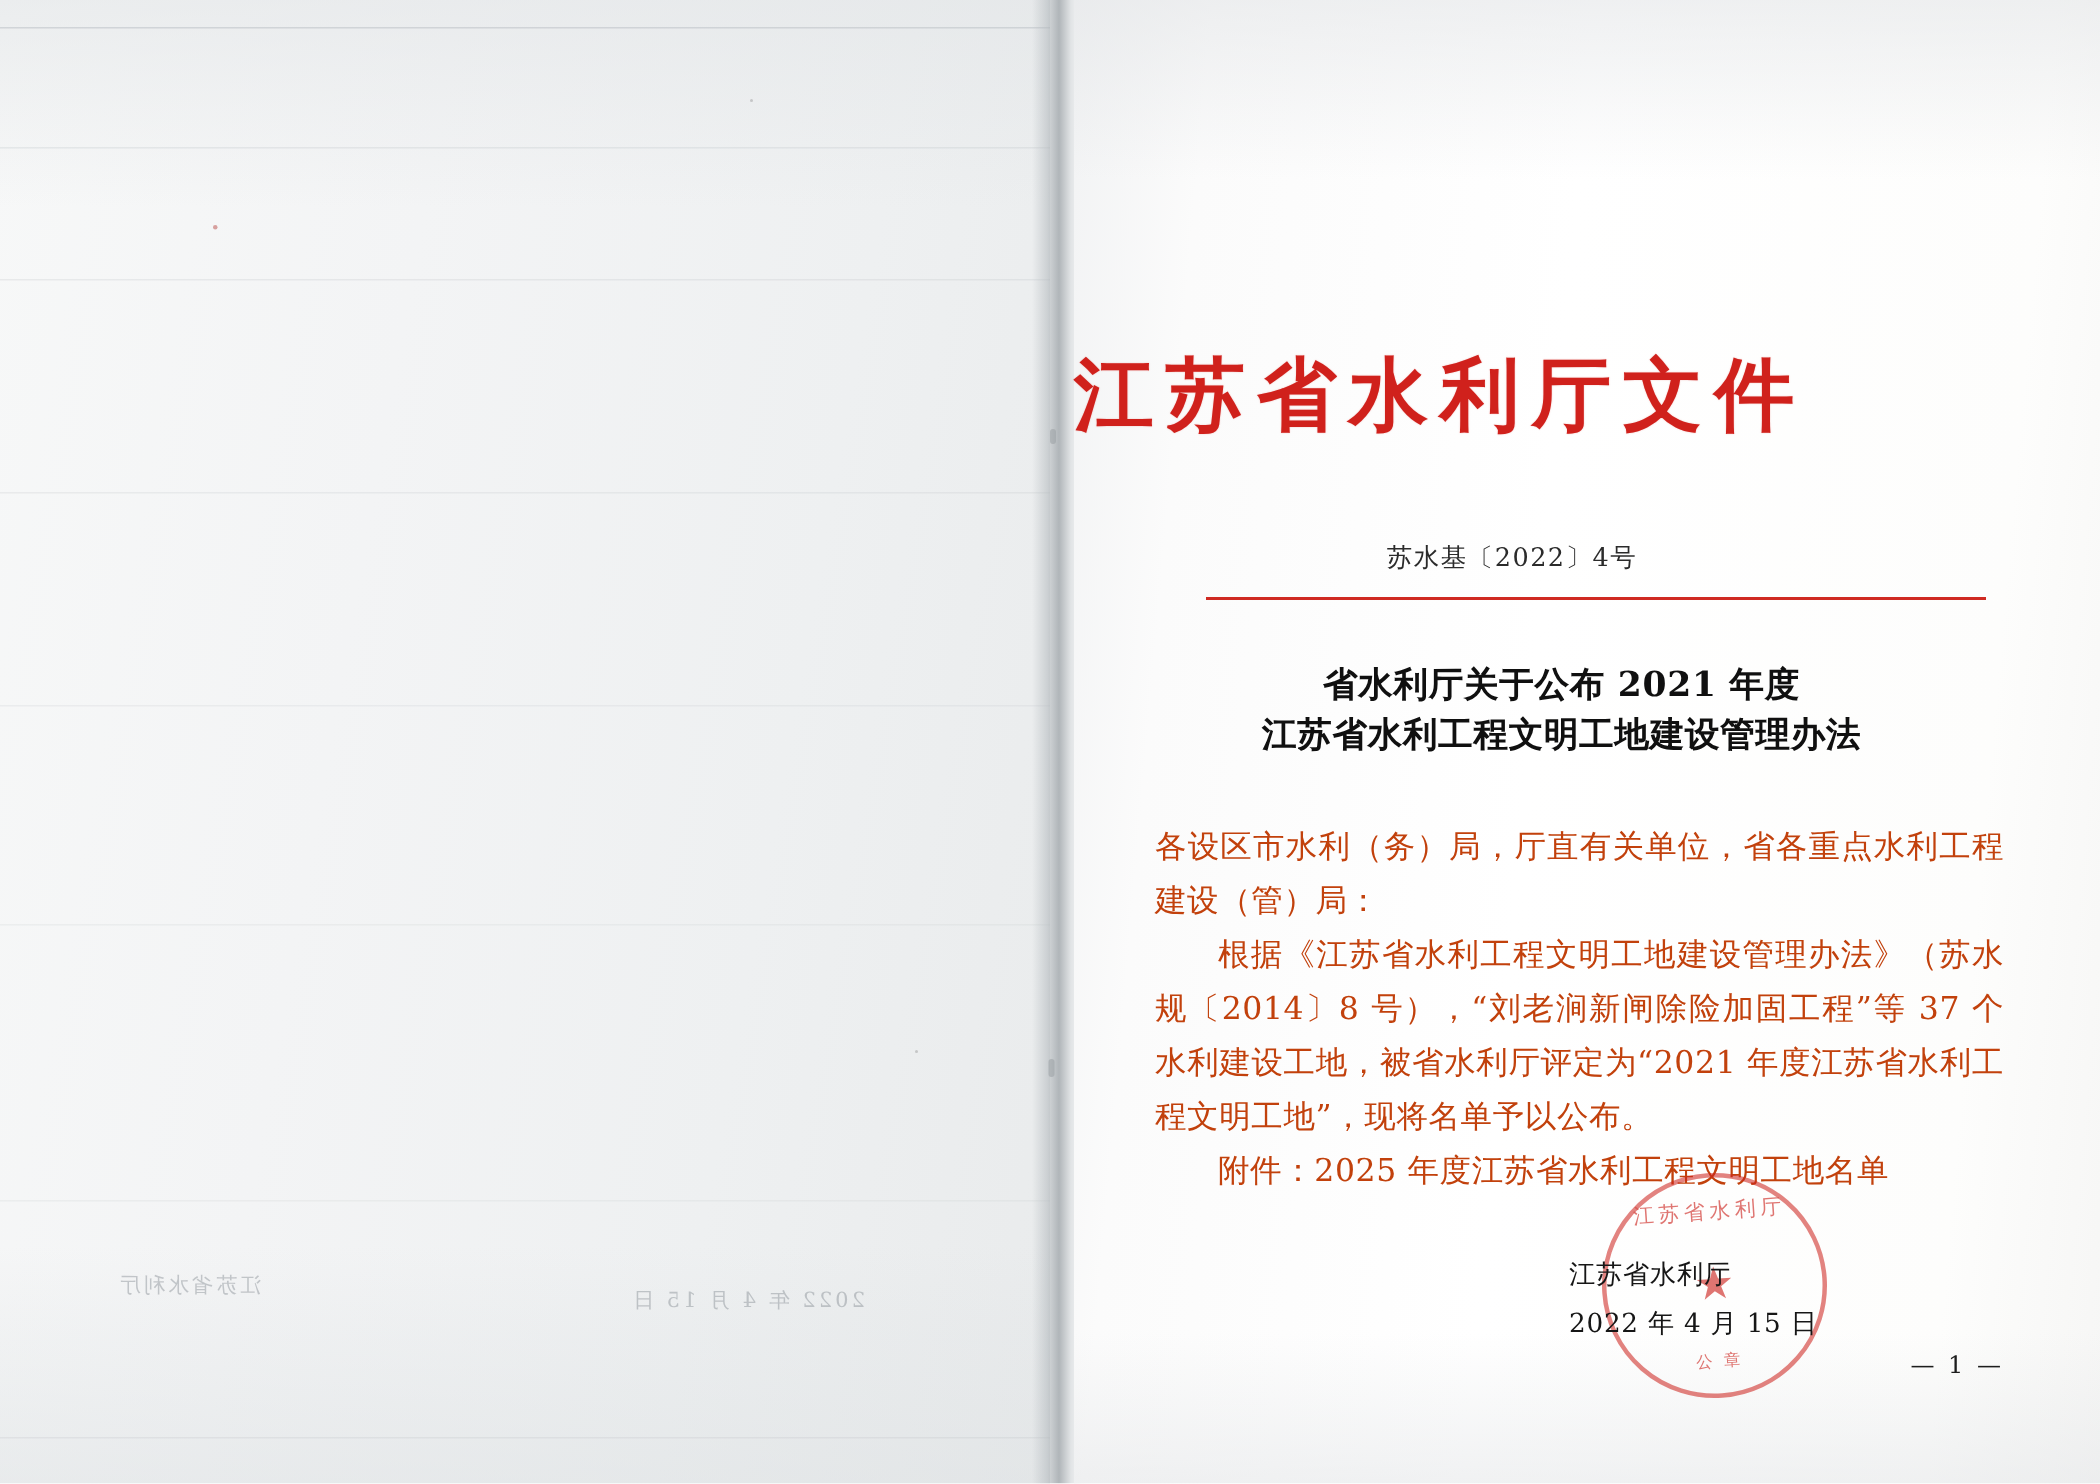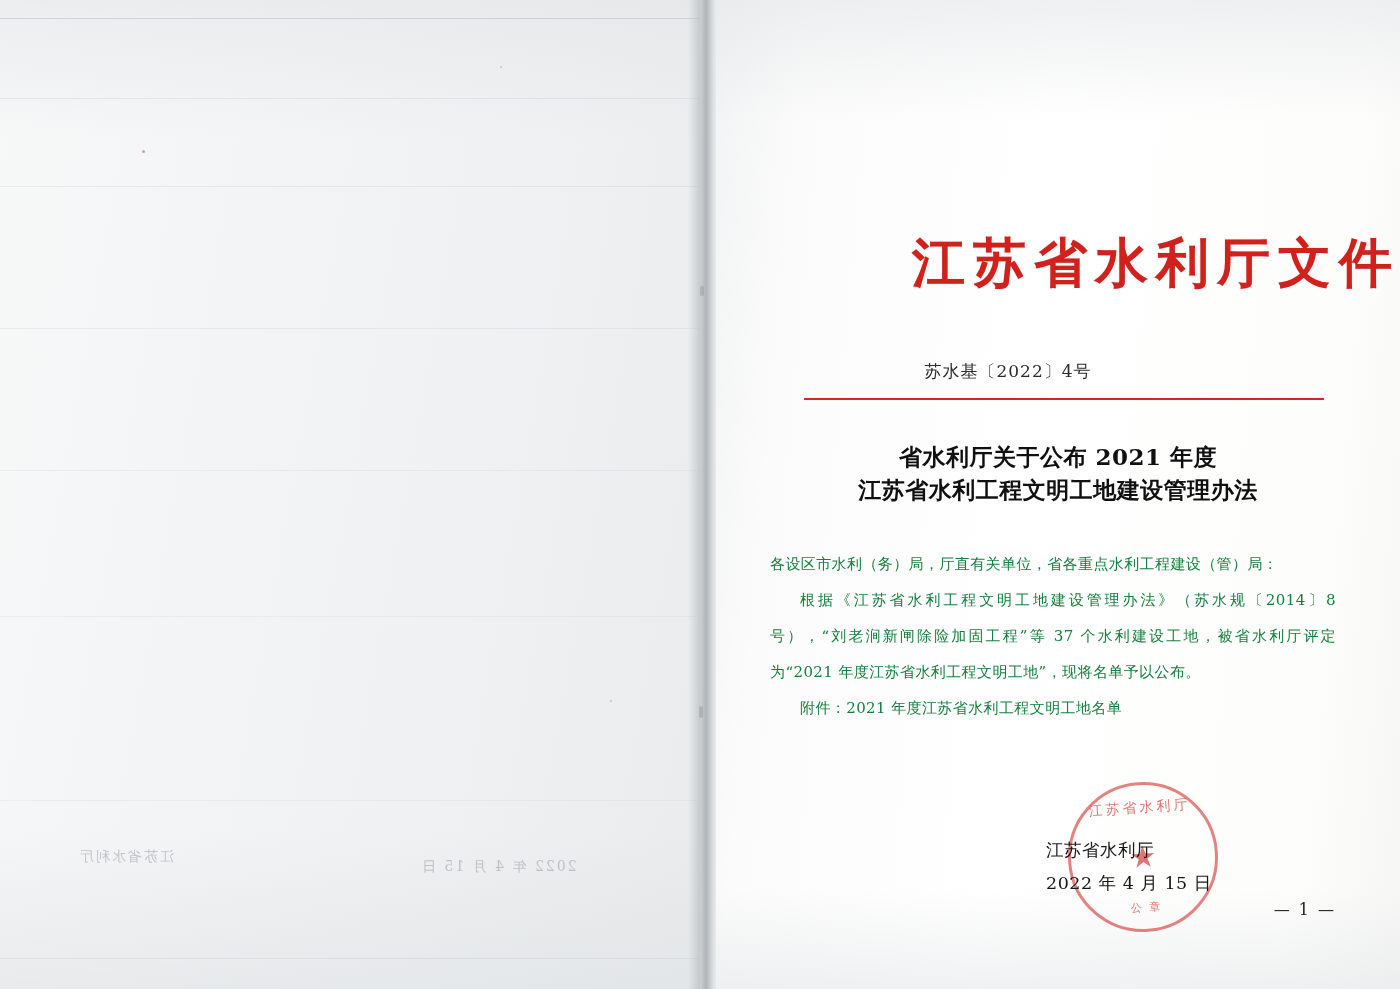--- a/index.html
+++ b/index.html
@@ -99,21 +99,21 @@
     top: 0;
     width: 684px;
     height: 989px;
   }
 
   .masthead {
     position: absolute;
     left: 0;
     top: 228px;
     width: 684px;
-    text-align: right;
+    text-align: left;
     color: #d0211c;
     font-family: "DejaVu Serif", serif;
     font-size: 53px;
     font-weight: bold;
     letter-spacing: 8px;
     white-space: nowrap;
     text-shadow: 0 0 1px rgba(208,33,28,0.35);
   }
 
   .doc-number {
@@ -132,41 +132,41 @@
     position: absolute;
     left: 88px;
     top: 398px;
     width: 520px;
     height: 2px;
     background: #cf2a22;
   }
 
   .doc-title {
     position: absolute;
-    left: 70px;
+    left: 53px;
     top: 440px;
     width: 544px;
     text-align: center;
     font-family: "DejaVu Serif", serif;
     font-weight: bold;
     font-size: 23px;
     line-height: 33px;
     color: #101010;
     letter-spacing: 0.5px;
   }
 
   .doc-text {
     position: absolute;
     left: 54px;
     top: 546px;
     width: 566px;
     font-family: "DejaVu Serif", serif;
-    font-size: 15px;
+    font-size: 21px;
     line-height: 36px;
-    color: #15803d;
+    color: #c2410c;
     letter-spacing: 0.4px;
     text-align: justify;
   }
   .doc-text p {
     margin: 0;
   }
   .indent-2 { text-indent: 2em; }
 
   
   .signature {
@@ -299,21 +299,21 @@
     <div class="red-rule"></div>
 
     <div class="doc-title">
       <div>省水利厅关于公布 2021 年度</div>
       <div>江苏省水利工程文明工地建设管理办法</div>
     </div>
 
     <div class="doc-text">
       <p>各设区市水利（务）局，厅直有关单位，省各重点水利工程建设（管）局：</p>
       <p class="indent-2">根据《江苏省水利工程文明工地建设管理办法》（苏水规〔2014〕8 号），“刘老涧新闸除险加固工程”等 37 个水利建设工地，被省水利厅评定为“2021 年度江苏省水利工程文明工地”，现将名单予以公布。</p>
-      <p class="indent-2">附件：2021 年度江苏省水利工程文明工地名单</p>
+      <p class="indent-2">附件：2025 年度江苏省水利工程文明工地名单</p>
     </div>
 
     <div class="seal">
       <div class="seal-arc-top">江苏省水利厅</div>
       <div class="seal-star">★</div>
       <div class="seal-arc-bottom">公 章</div>
     </div>
 
     <div class="signature">
       <div>江苏省水利厅</div>

